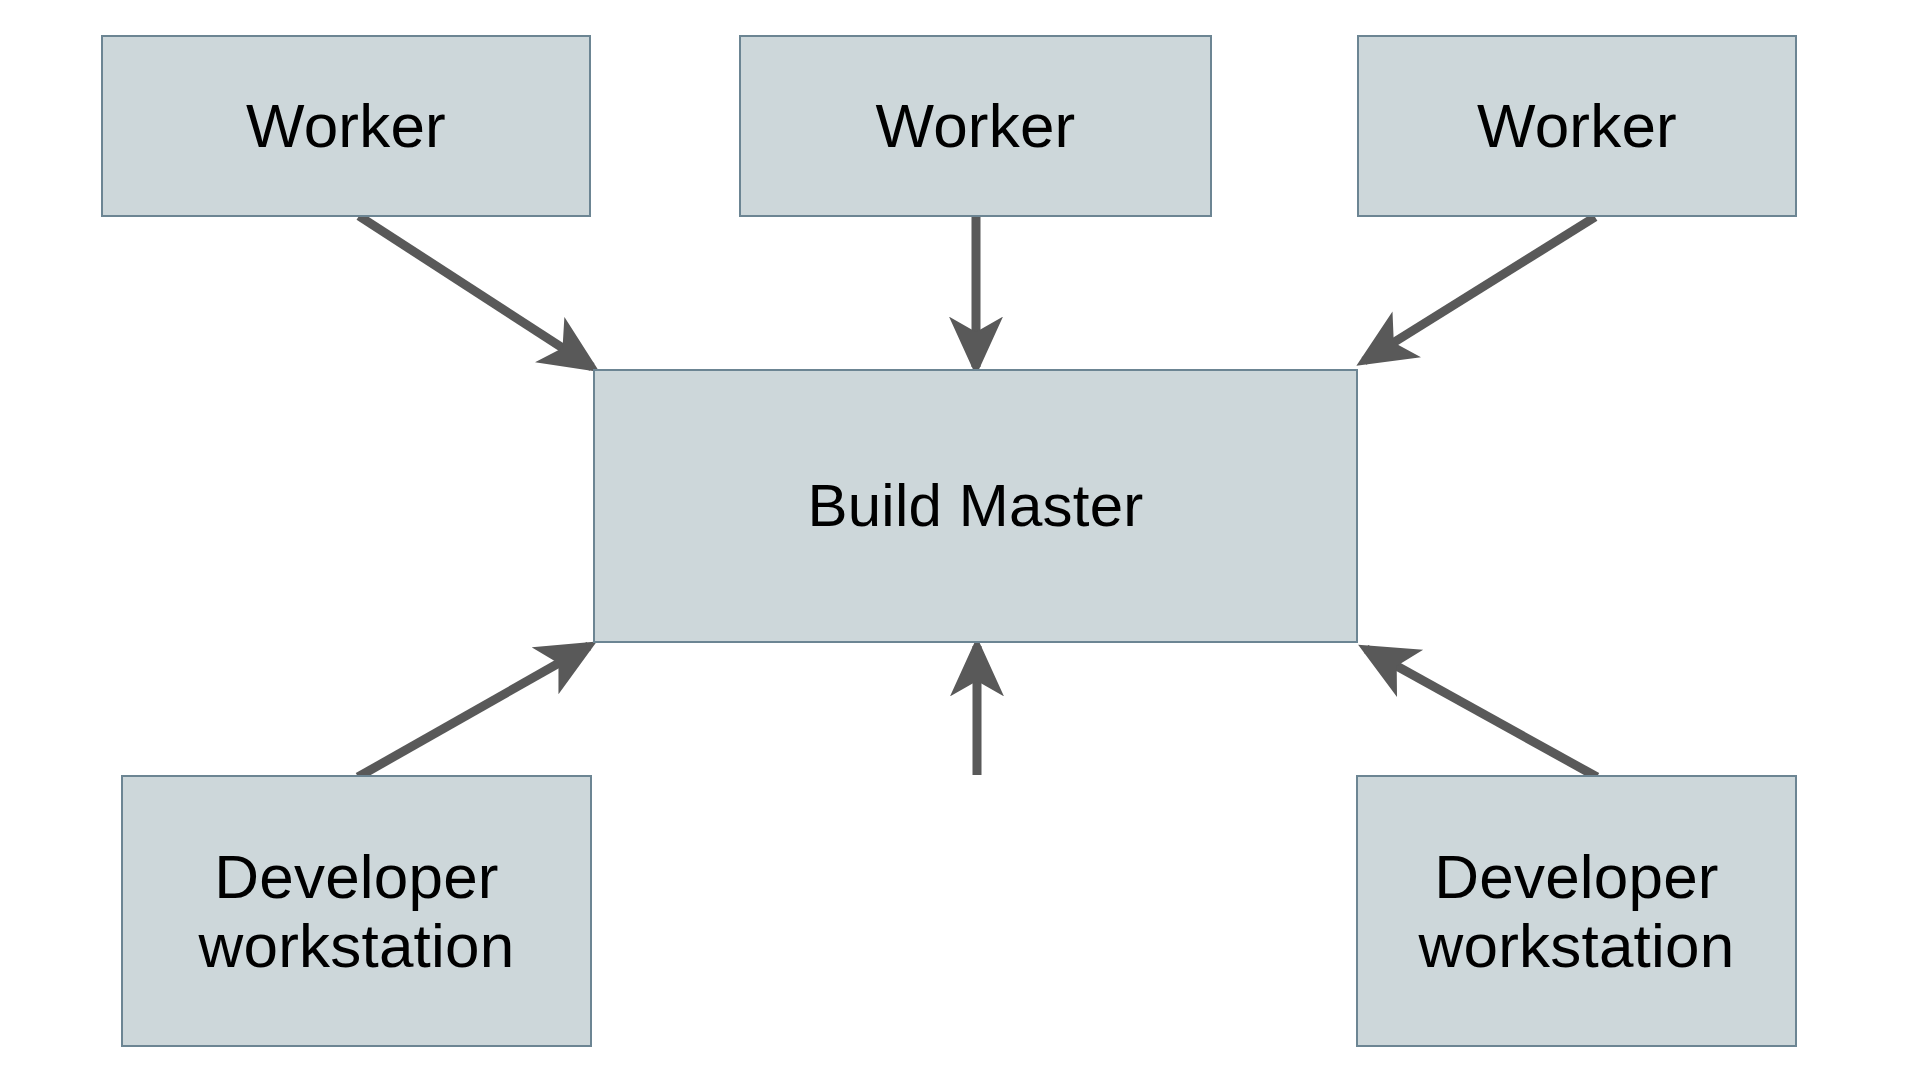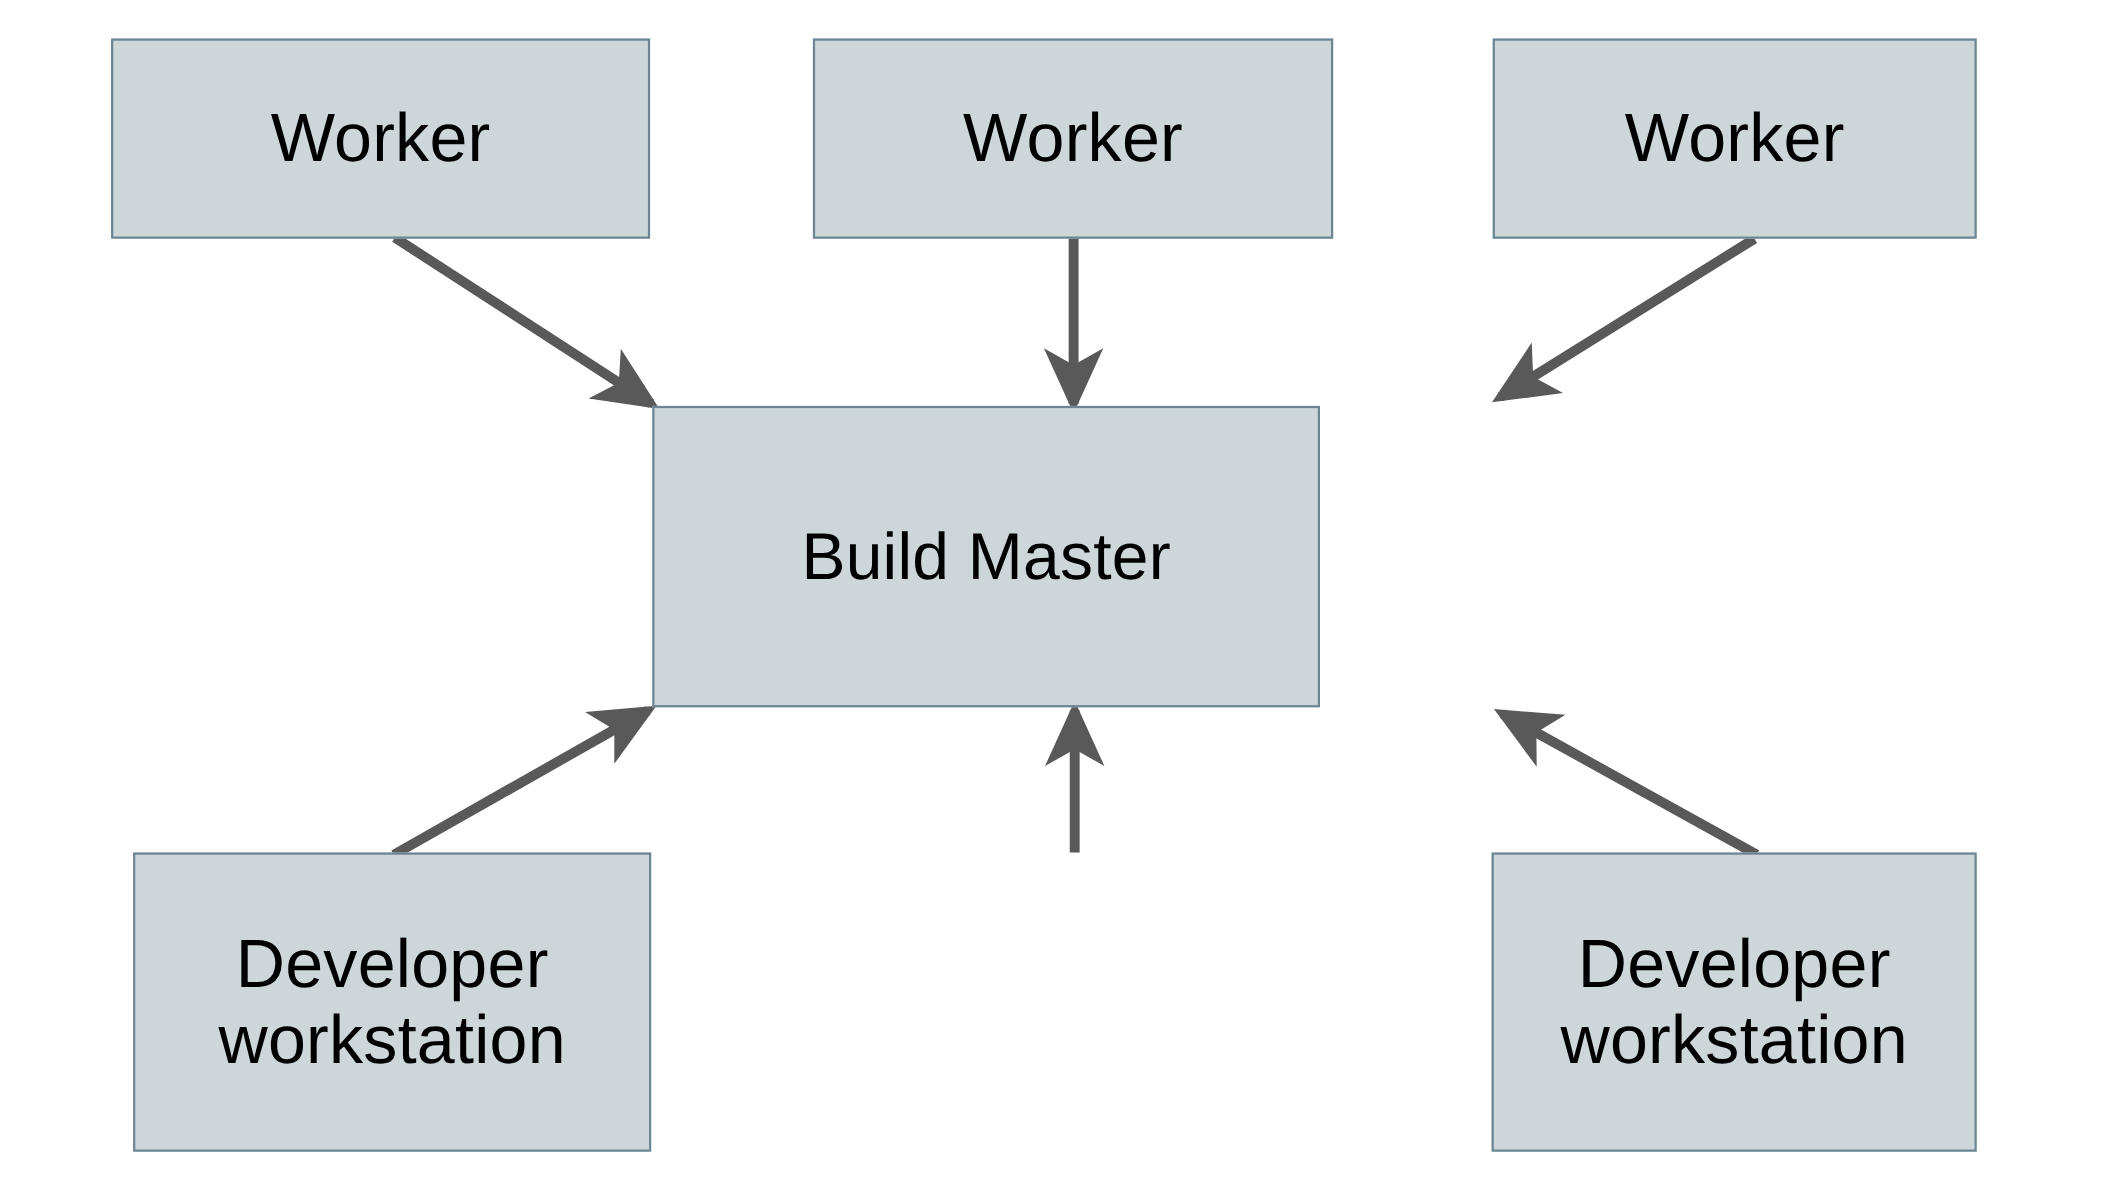--- a/index.html
+++ b/index.html
@@ -70,21 +70,21 @@
 
   <div class="node" style="left: 101px; top: 35px; width: 490px; height: 182px; font-size: 62px; background: rgb(205, 215, 218); border-color: rgb(108, 133, 147); color: rgb(0, 0, 0);">
     <span class="node-label">Worker</span>
   </div>
   <div class="node" style="left: 739px; top: 35px; width: 473px; height: 182px; font-size: 62px; background: rgb(205, 215, 218); border-color: rgb(108, 133, 147); color: rgb(0, 0, 0);">
     <span class="node-label">Worker</span>
   </div>
   <div class="node" style="left: 1357px; top: 35px; width: 440px; height: 182px; font-size: 62px; background: rgb(205, 215, 218); border-color: rgb(108, 133, 147); color: rgb(0, 0, 0);">
     <span class="node-label">Worker</span>
   </div>
-  <div class="node" style="left: 593px; top: 369px; width: 607px; height: 274px; font-size: 60px; background: rgb(205, 215, 218); border-color: rgb(108, 133, 147); color: rgb(0, 0, 0);">
+  <div class="node" style="left: 593px; top: 369px; width: 765px; height: 274px; font-size: 60px; background: rgb(205, 215, 218); border-color: rgb(108, 133, 147); color: rgb(0, 0, 0);">
     <span class="node-label">Build Master</span>
   </div>
   <div class="node" style="left: 121px; top: 775px; width: 471px; height: 272px; font-size: 62px; background: rgb(205, 215, 218); border-color: rgb(108, 133, 147); color: rgb(0, 0, 0);">
     <span class="node-label">Developer
 workstation</span>
   </div>
   <div class="node" style="left: 1356px; top: 775px; width: 441px; height: 272px; font-size: 62px; background: rgb(205, 215, 218); border-color: rgb(108, 133, 147); color: rgb(0, 0, 0);">
     <span class="node-label">Developer
 workstation</span>
   </div>

